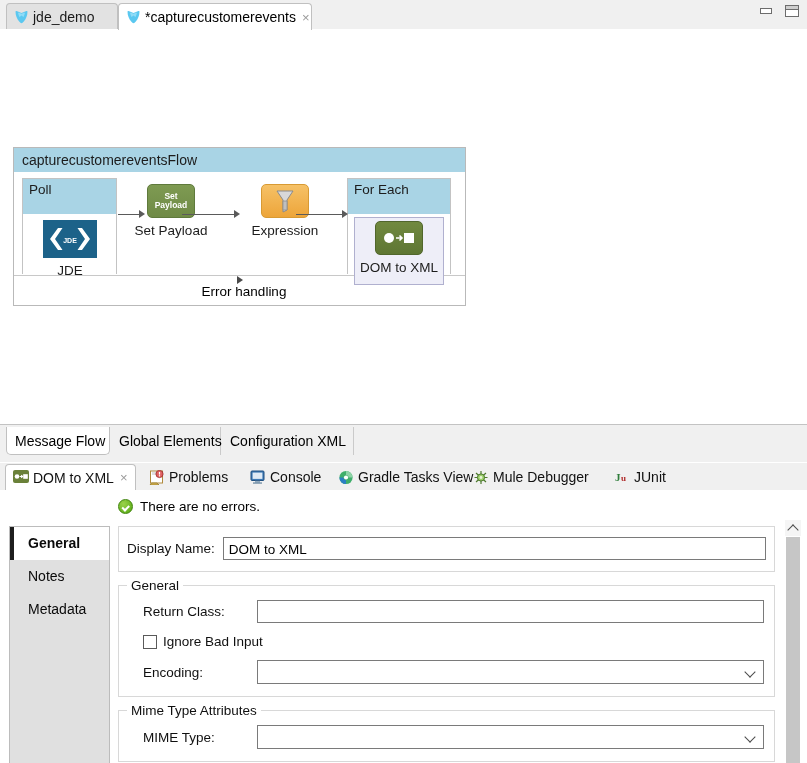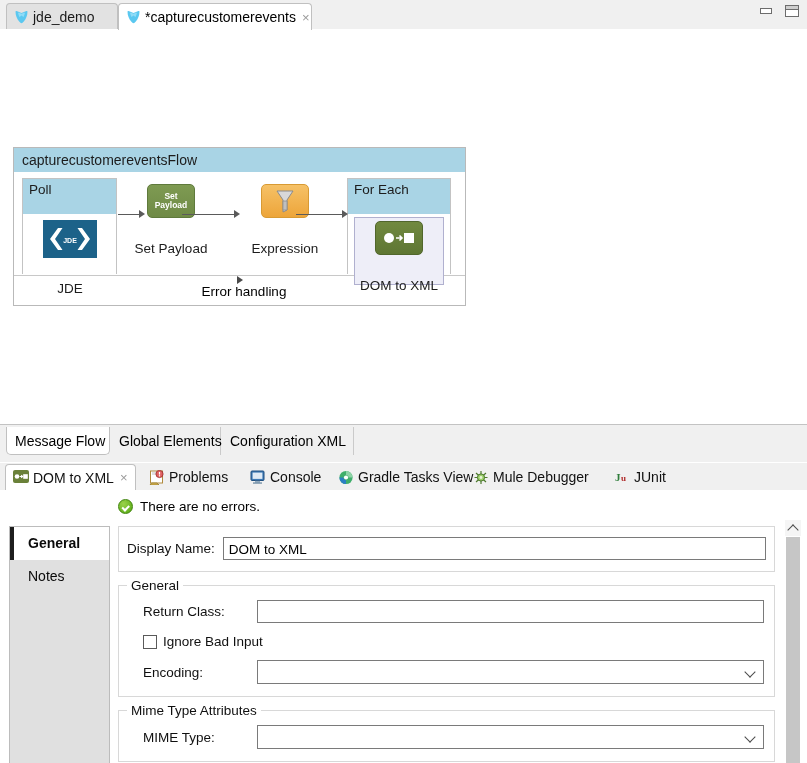--- a/index.html
+++ b/index.html
@@ -164,21 +164,21 @@
   }
 
   .node {
     position: absolute;
     width: 92px;
     text-align: center;
   }
   .node .label {
     font-size: 13.5px;
     color: #1c1c1c;
-    margin-top: 23px;
+    margin-top: 5px;
     white-space: nowrap;
   }
   .ic {
     width: 48px; height: 34px;
     margin: 0 auto;
     border-radius: 5px;
     position: relative;
   }
   .ic-jde {
     width: 54px; height: 38px;
@@ -681,20 +681,23 @@
         <span>There are no errors.</span>
       </div>
 
       <div class="side-list">
         <div class="side-item active">
           <span>General</span>
         </div>
         <div class="side-item">
           <span>Notes</span>
         </div>
+        <div class="side-item">
+          <span>Metadata</span>
+        </div>
       </div>
 
       <div class="form">
 
         <div class="dn-box">
           <span class="lbl" style="margin-right:8px;">Display Name:</span>
           <span class="txt" style="flex:1;">DOM to XML</span>
         </div>
 
         <div class="group">

